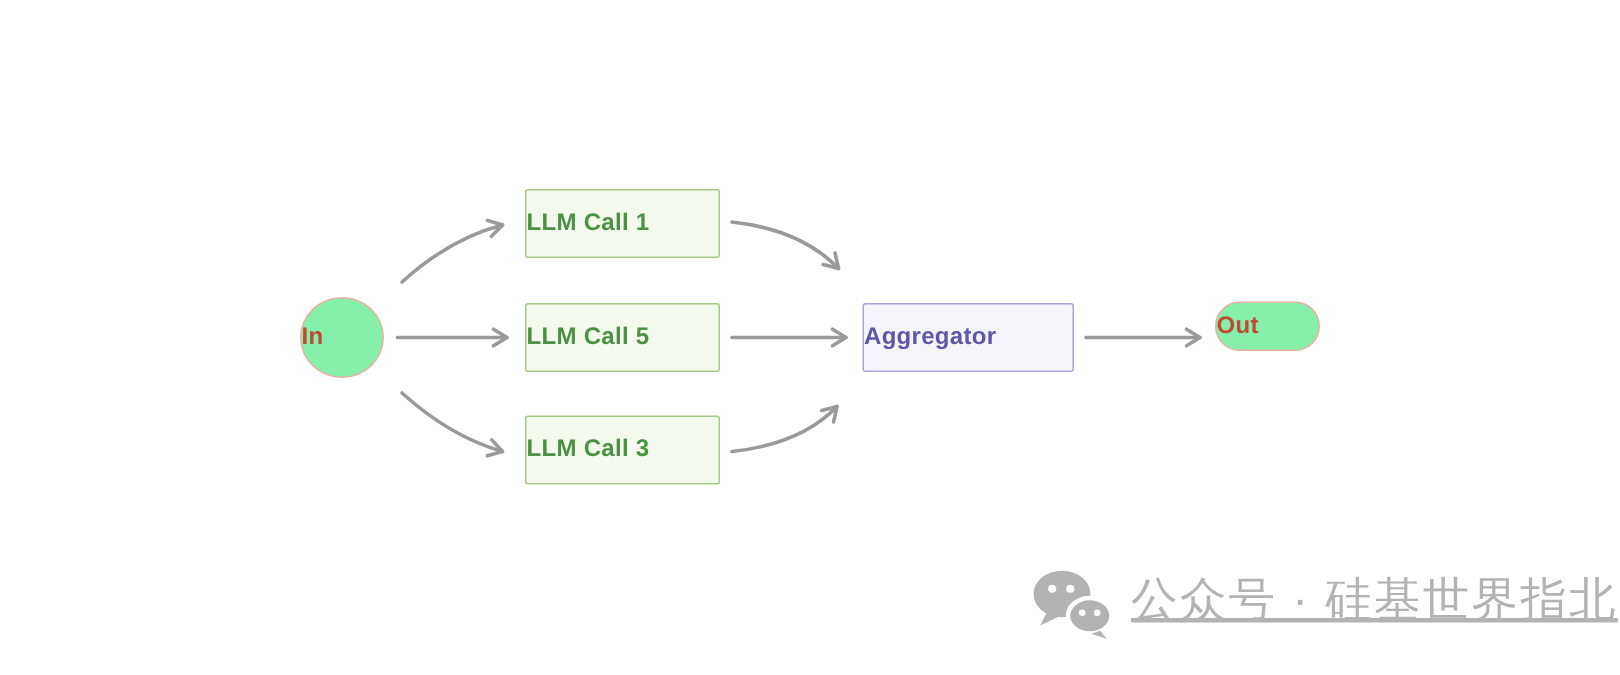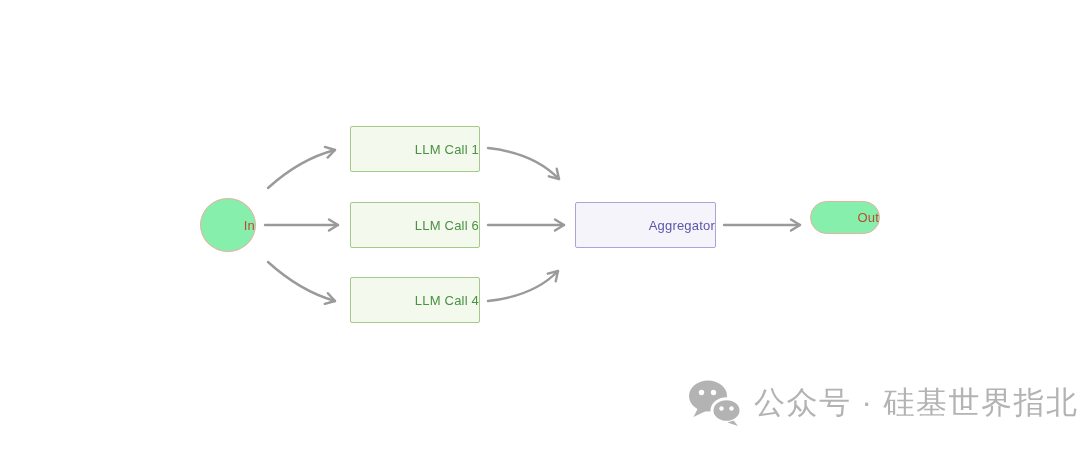--- a/index.html
+++ b/index.html
@@ -9,23 +9,23 @@
     width: 1080px;
     height: 450px;
     background: #ffffff;
     font-family: "Liberation Sans", sans-serif;
     overflow: hidden;
   }
   .node {
     position: absolute;
     display: flex;
     align-items: center;
-    justify-content: flex-end;
-    font-weight: normal;
-    font-size: 13px;
+    justify-content: flex-start;
+    font-weight: bold;
+    font-size: 16px;
     letter-spacing: 0.2px;
   }
   .io-node {
     background: #86efac;
     border: 1.5px solid #e4b1a2;
     color: #bf4a30;
   }
   #node-in {
     left: 200px; top: 198px;
     width: 56px; height: 54px;
@@ -47,41 +47,41 @@
   #node-llm1 { top: 126px; }
   #node-llm2 { top: 202px; }
   #node-llm3 { top: 277px; }
   #node-aggregator {
     left: 575px; top: 202px;
     width: 141px; height: 46px;
     background: #f5f4fb;
     border: 1.5px solid #aaa4da;
     color: #5d56a9;
     border-radius: 2px;
-    padding-left: 16px;
   }
   .edges-layer {
     position: absolute;
     left: 0; top: 0;
     width: 1080px; height: 450px;
     pointer-events: none;
   }
   .edge {
     fill: none;
     stroke: #9a9a9a;
     stroke-width: 2.4;
     stroke-linecap: round;
   }
   .watermark {
     position: absolute;
     left: 687px; top: 379px;
     display: flex;
-    align-items: center;
+    align-items: flex-start;
     gap: 11px;
     color: #b3b3b3;
+    text-decoration: underline;
   }
   .watermark-text {
     font-size: 31px;
     font-weight: 400;
     letter-spacing: 1.5px;
     white-space: nowrap;
     font-family: "Liberation Sans", sans-serif;
   }
 </style>
 </head>
@@ -106,25 +106,25 @@
 
   <div class="node io-node" id="node-in">
     <span>In</span>
   </div>
 
   <div class="node llm-node" id="node-llm1">
     <span>LLM Call 1</span>
   </div>
 
   <div class="node llm-node" id="node-llm2">
-    <span>LLM Call 6</span>
+    <span>LLM Call 5</span>
   </div>
 
   <div class="node llm-node" id="node-llm3">
-    <span>LLM Call 4</span>
+    <span>LLM Call 3</span>
   </div>
 
   <div class="node" id="node-aggregator">
     <span>Aggregator</span>
   </div>
 
   <div class="node io-node" id="node-out">
     <span>Out</span>
   </div>
 

